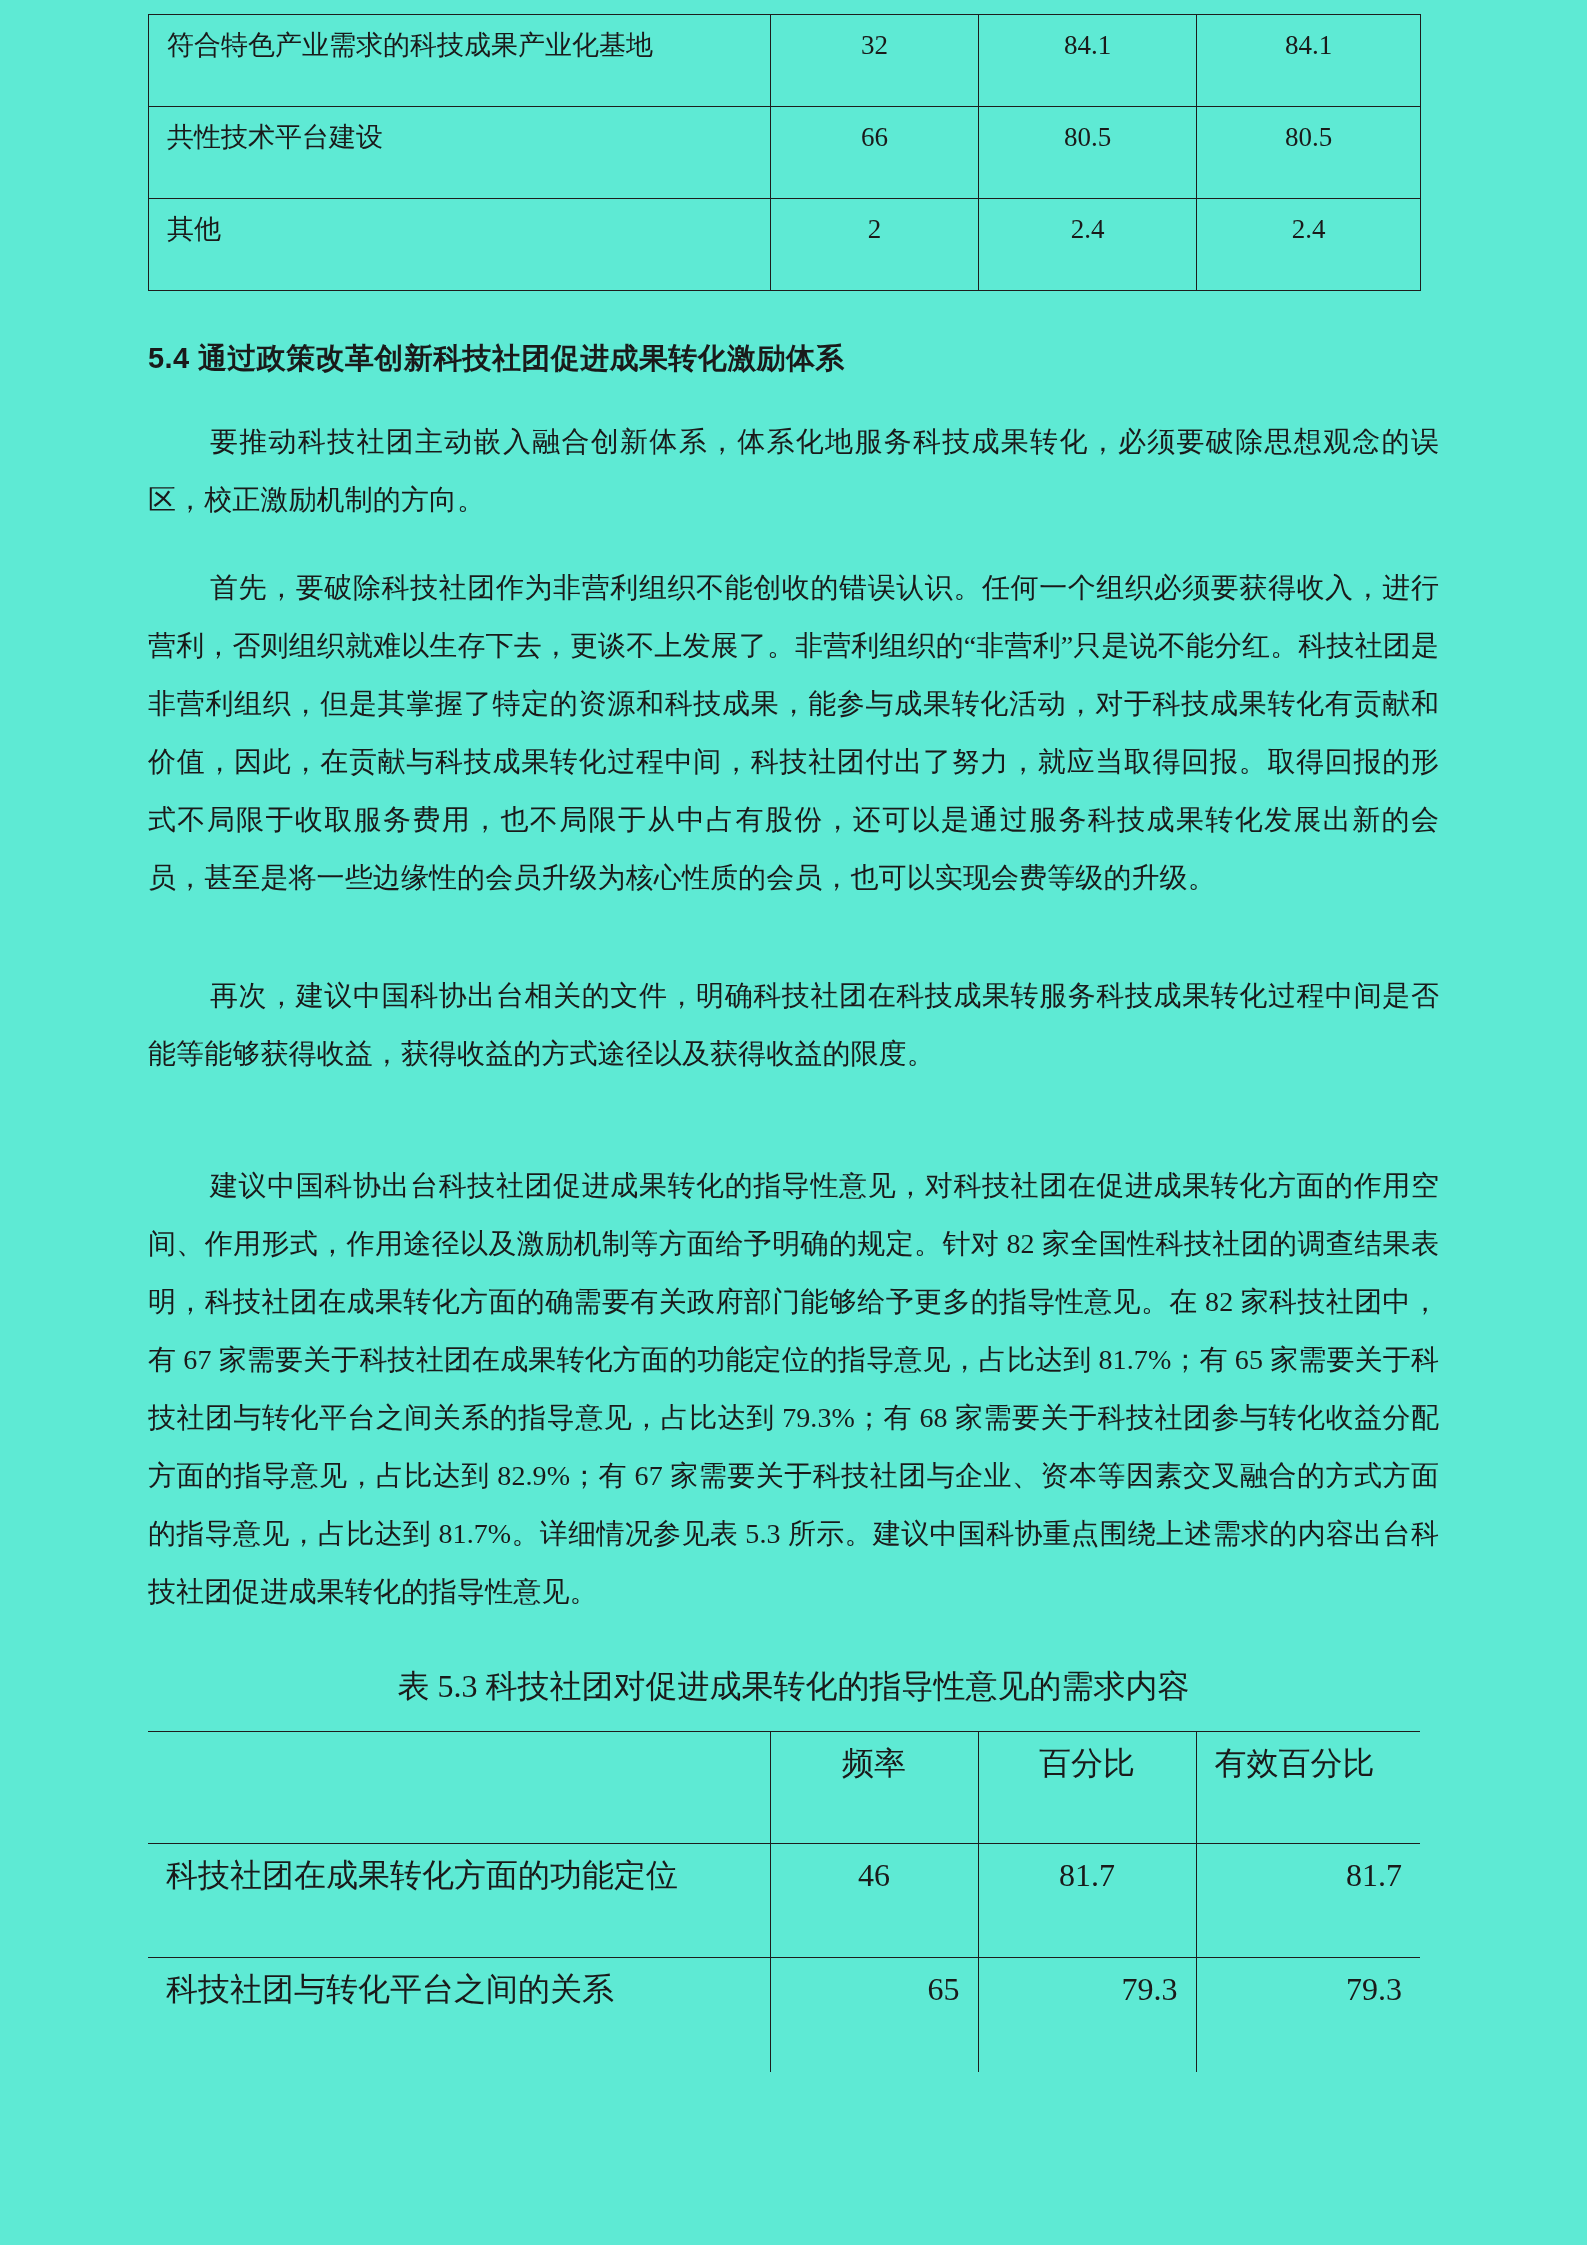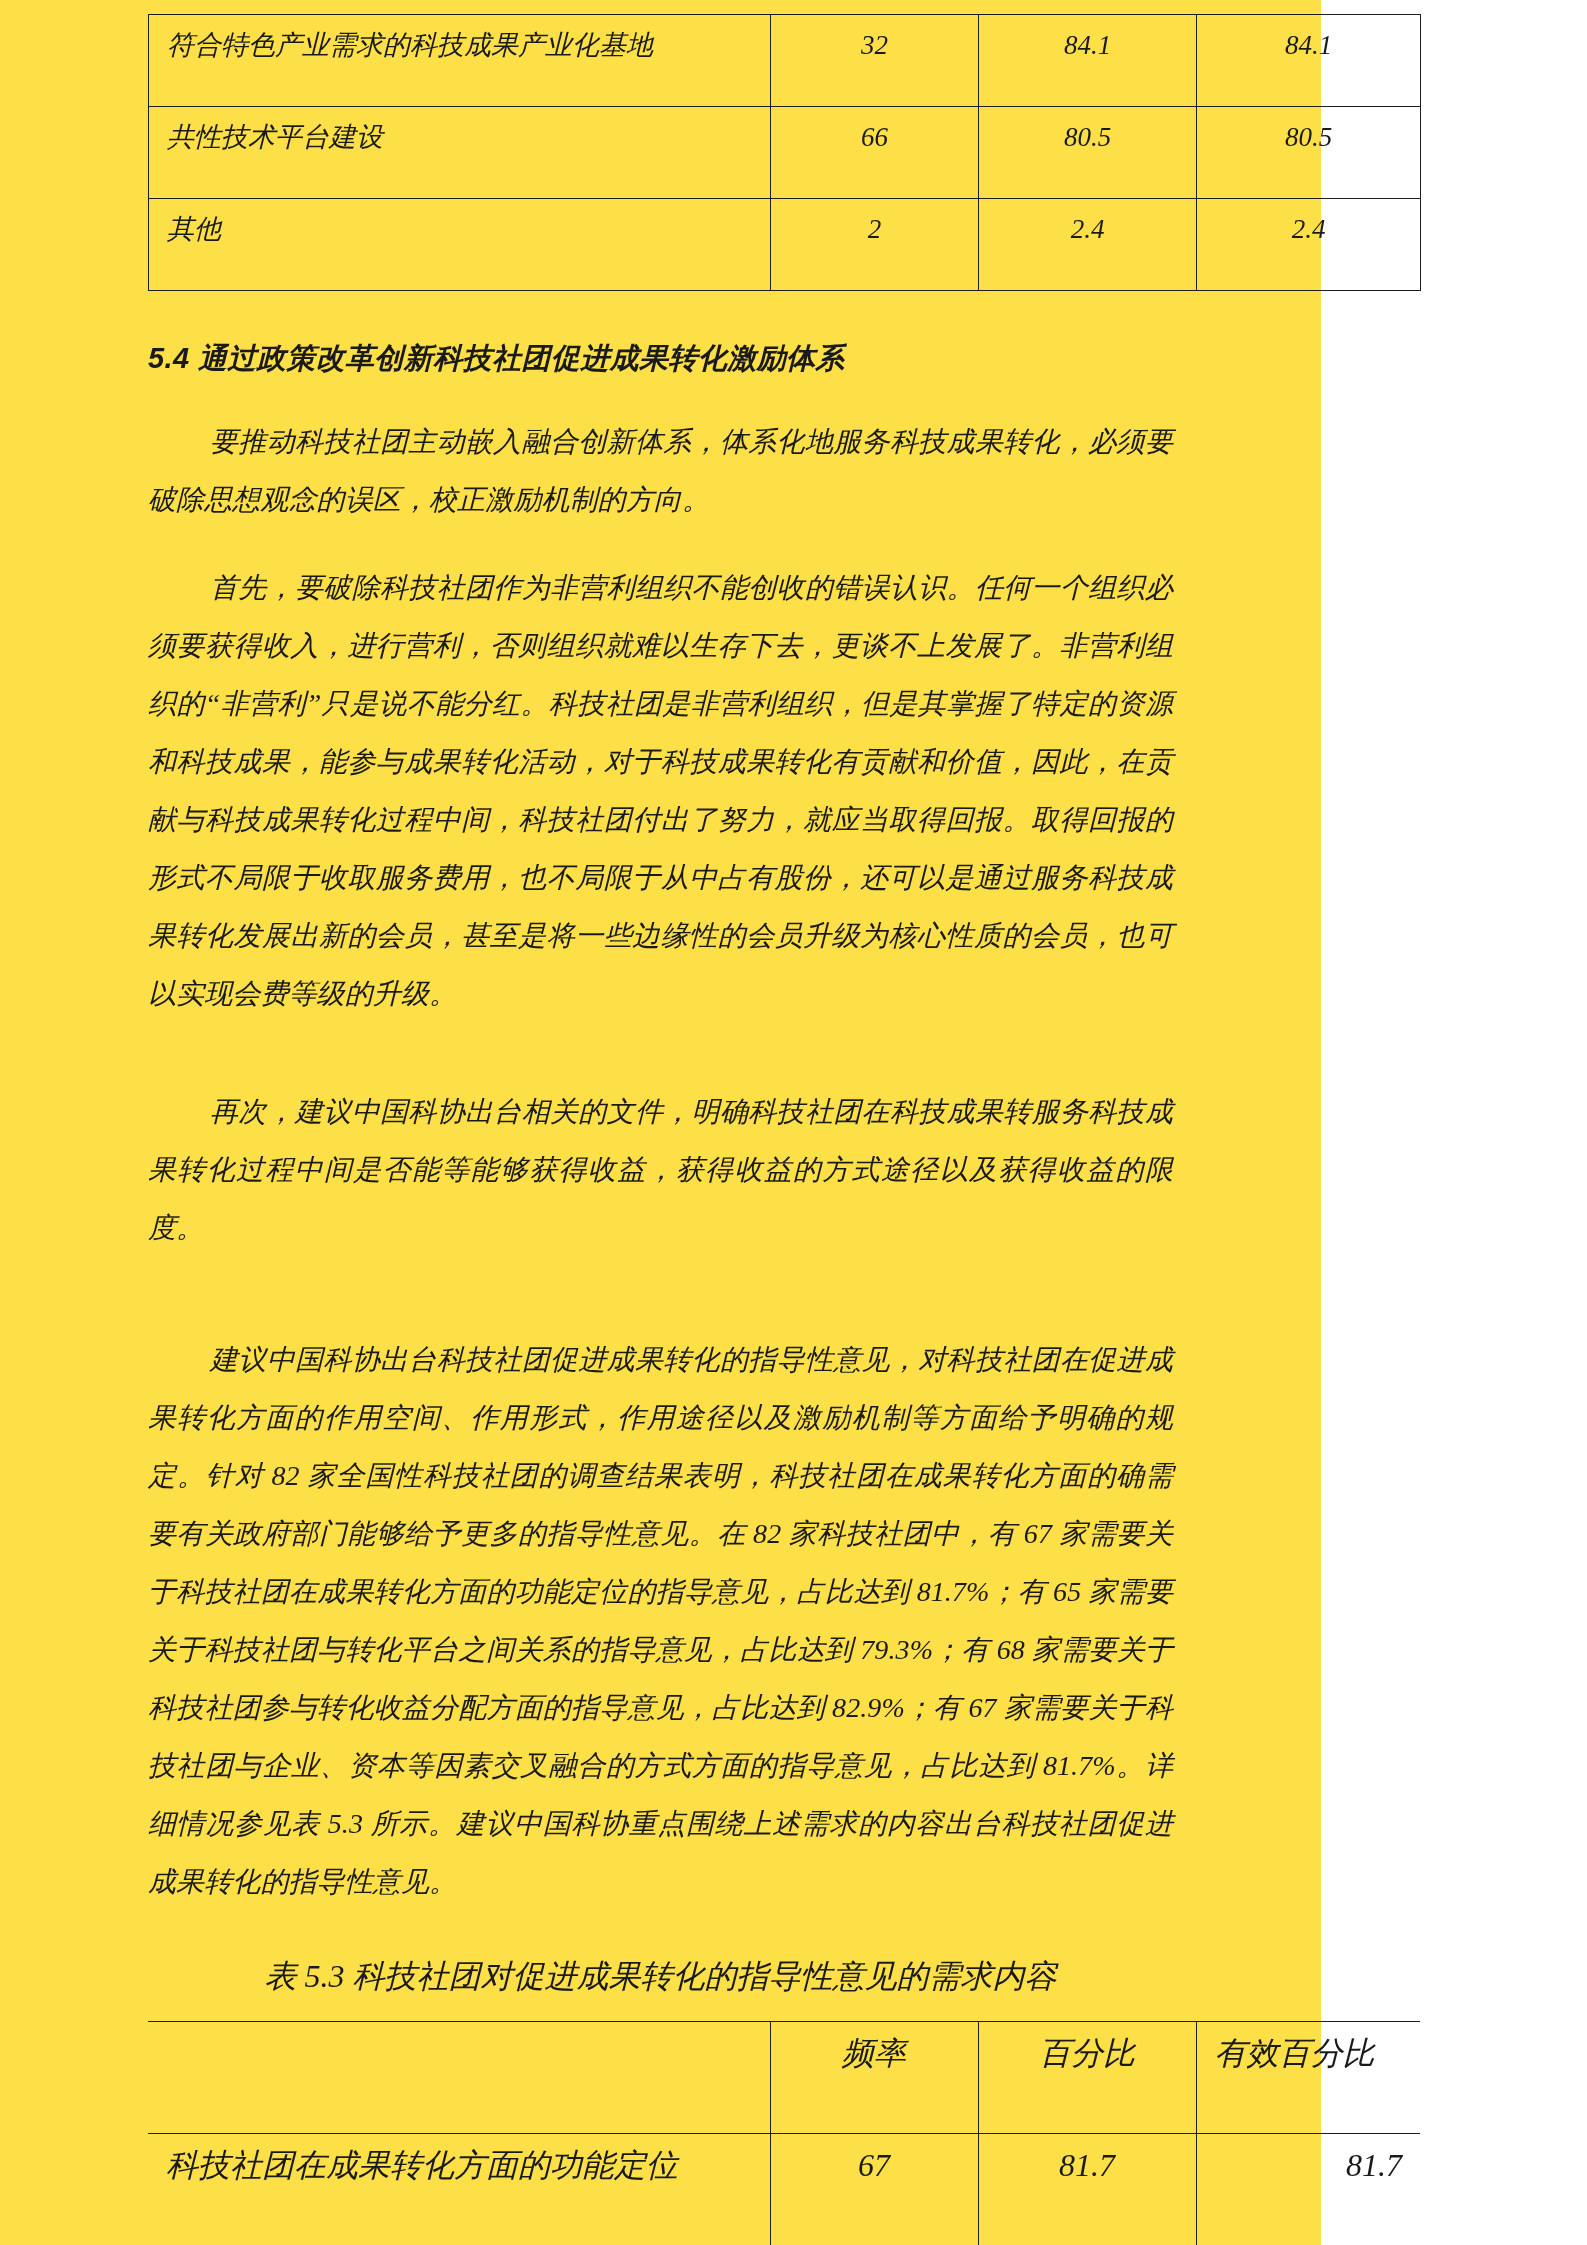--- a/index.html
+++ b/index.html
@@ -11,26 +11,25 @@
     width: 1587px;
     height: 2245px;
     font-family: "Liberation Serif", "DejaVu Serif", serif;
     color: #1a1a1a;
     position: relative;
     overflow: hidden;
   }
 
   .page {
     position: relative;
-    width: 1321px;
+    width: 1587px;
     height: 2245px;
     box-sizing: border-box;
     padding: 0 148px;
-    background: #fde047;
-    font-style: italic;
+    background: #5eead4;
   }
 
   
   table.doc-table {
     width: 1272px;
     border-collapse: collapse;
     table-layout: fixed;
     margin: 0;
   }
   table.doc-table td,
@@ -198,21 +197,21 @@
   <table class="ruled">
     <tbody>
       <tr class="hdr">
         <td class="col-label"></td>
         <td class="col-num ta-c hdr-freq">频率</td>
         <td class="col-pct ta-c hdr-pct">百分比</td>
         <td class="col-vpct ta-l hdr-vpct">有效百分比</td>
       </tr>
       <tr class="body-row">
         <td class="col-label ta-l">科技社团在成果转化方面的功能定位</td>
-        <td class="col-num ta-c">67</td>
+        <td class="col-num ta-c">46</td>
         <td class="col-pct ta-c">81.7</td>
         <td class="col-vpct ta-r">81.7</td>
       </tr>
       <tr class="body-row">
         <td class="col-label ta-l">科技社团与转化平台之间的关系</td>
         <td class="col-num ta-r">65</td>
         <td class="col-pct ta-r">79.3</td>
         <td class="col-vpct ta-r">79.3</td>
       </tr>
 

